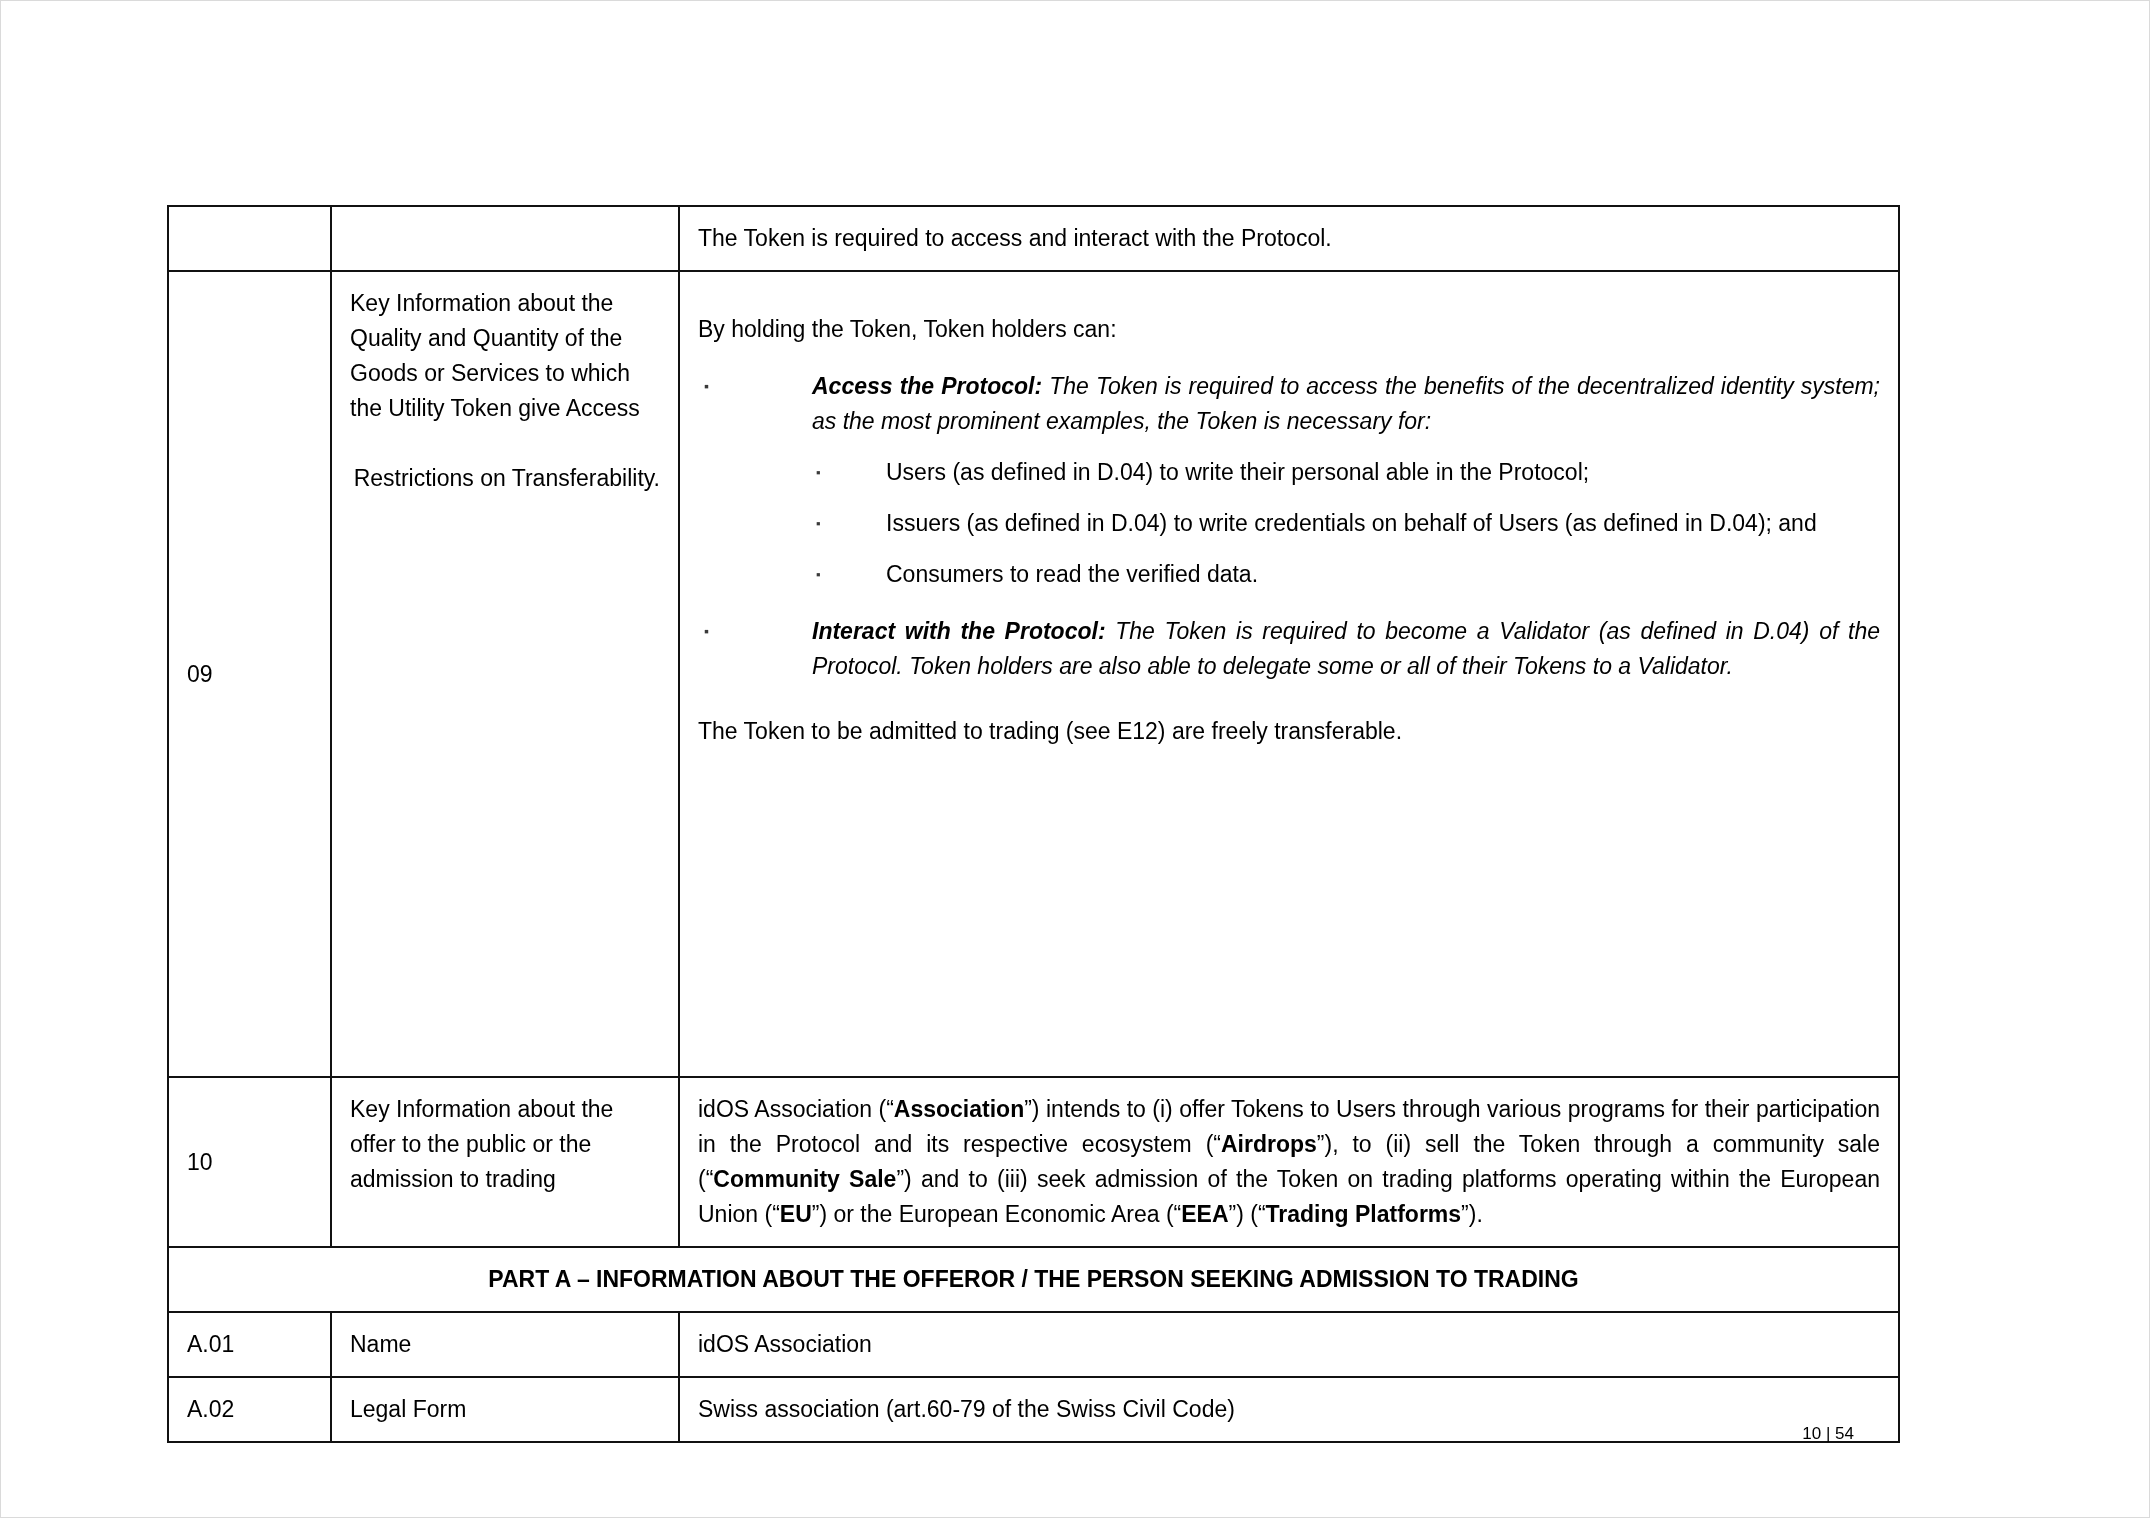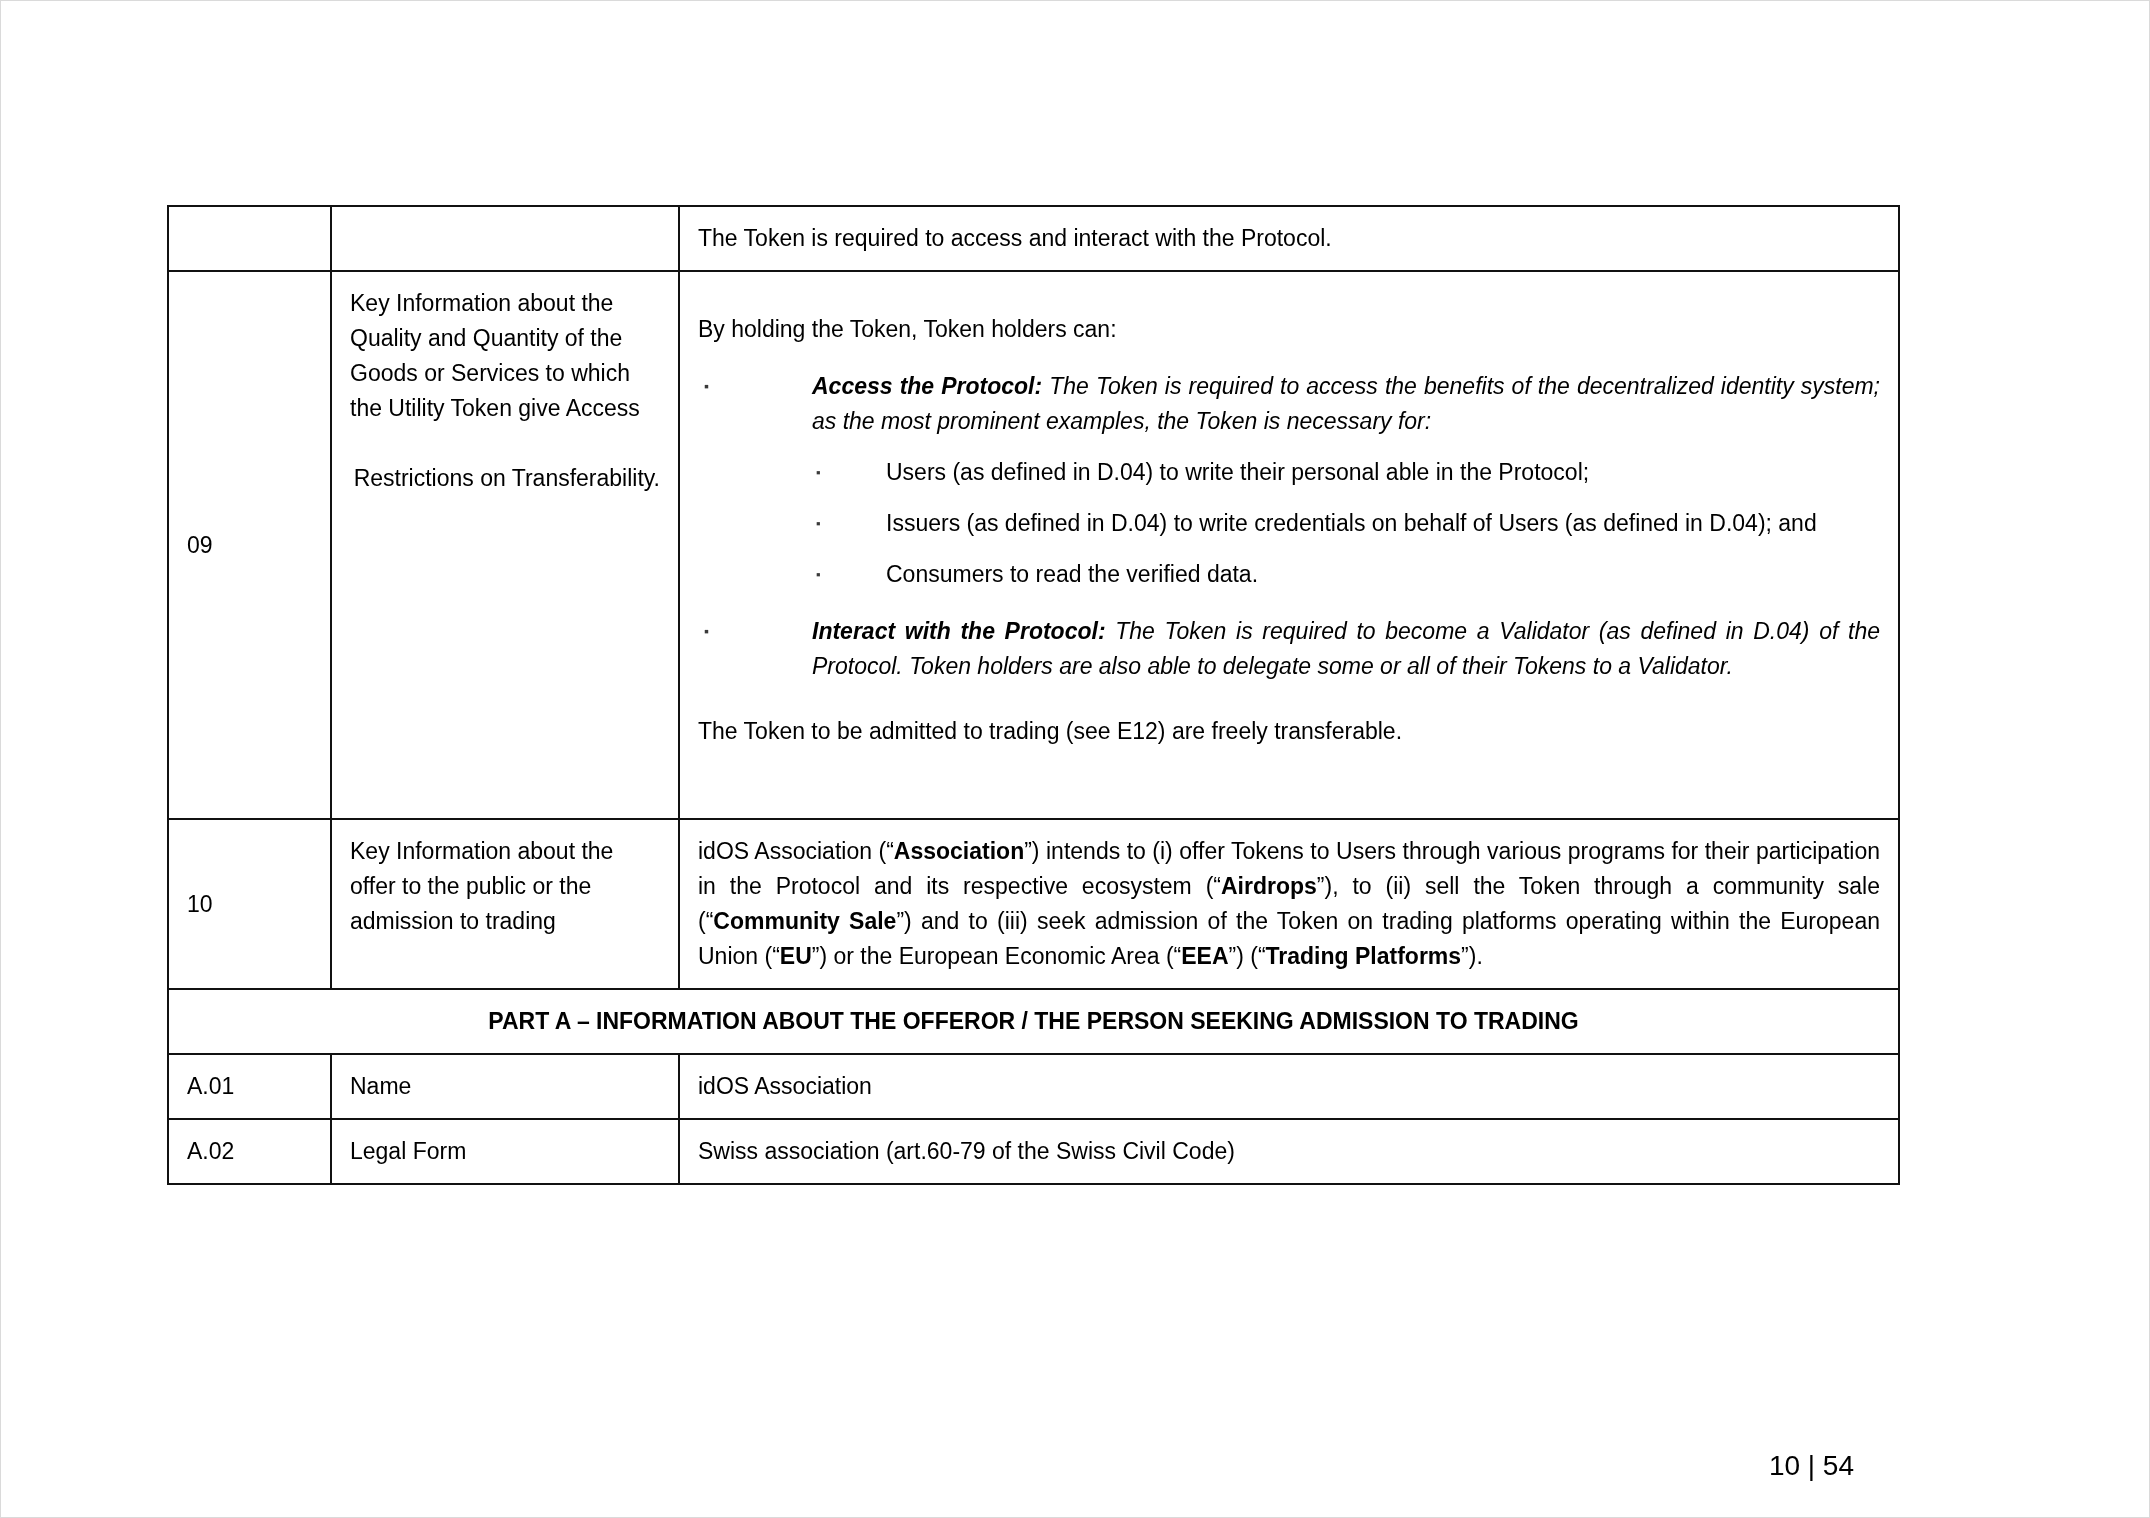--- a/index.html
+++ b/index.html
@@ -30,21 +30,21 @@
   .col-content { width: 1220px; }
   .doc-table td {
     border: 2px solid #111;
     vertical-align: top;
     padding: 14px 18px;
     font-size: 23px;
     line-height: 35px;
   }
   td.cell-id.mid { vertical-align: middle; }
   tr.r-carry td { height: 64px; }
-  tr.r-09    td { height: 548px; }
+  tr.r-09    td { height: 806px; }
   tr.r-10    td { height: 167px; }
   tr.r-part  td { height: 65px; }
   tr.r-a01   td { height: 55px; }
   tr.r-a02   td { height: 57px; }
   tr.r-carry td.cell-content { vertical-align: middle; }
   tr.r-a01 td, tr.r-a02 td { vertical-align: middle; }
 
   .cell-label p.gap { margin-top: 35px; text-align: right; }
 
   .r09-content { padding-top: 20px; }
@@ -72,23 +72,23 @@
   .just { text-align: justify; }
 
   td.part-header {
     text-align: center;
     font-weight: 700;
     vertical-align: middle;
   }
 
   .footer {
     position: absolute;
-    top: 1452px;
+    top: 1420px;
     right: 295px;
-    font-size: 28px;
+    font-size: 17px;
     line-height: 26px;
     color: #000;
     white-space: pre;
   }
 </style>
 </head>
 <body>
 
 <div class="page">
 

